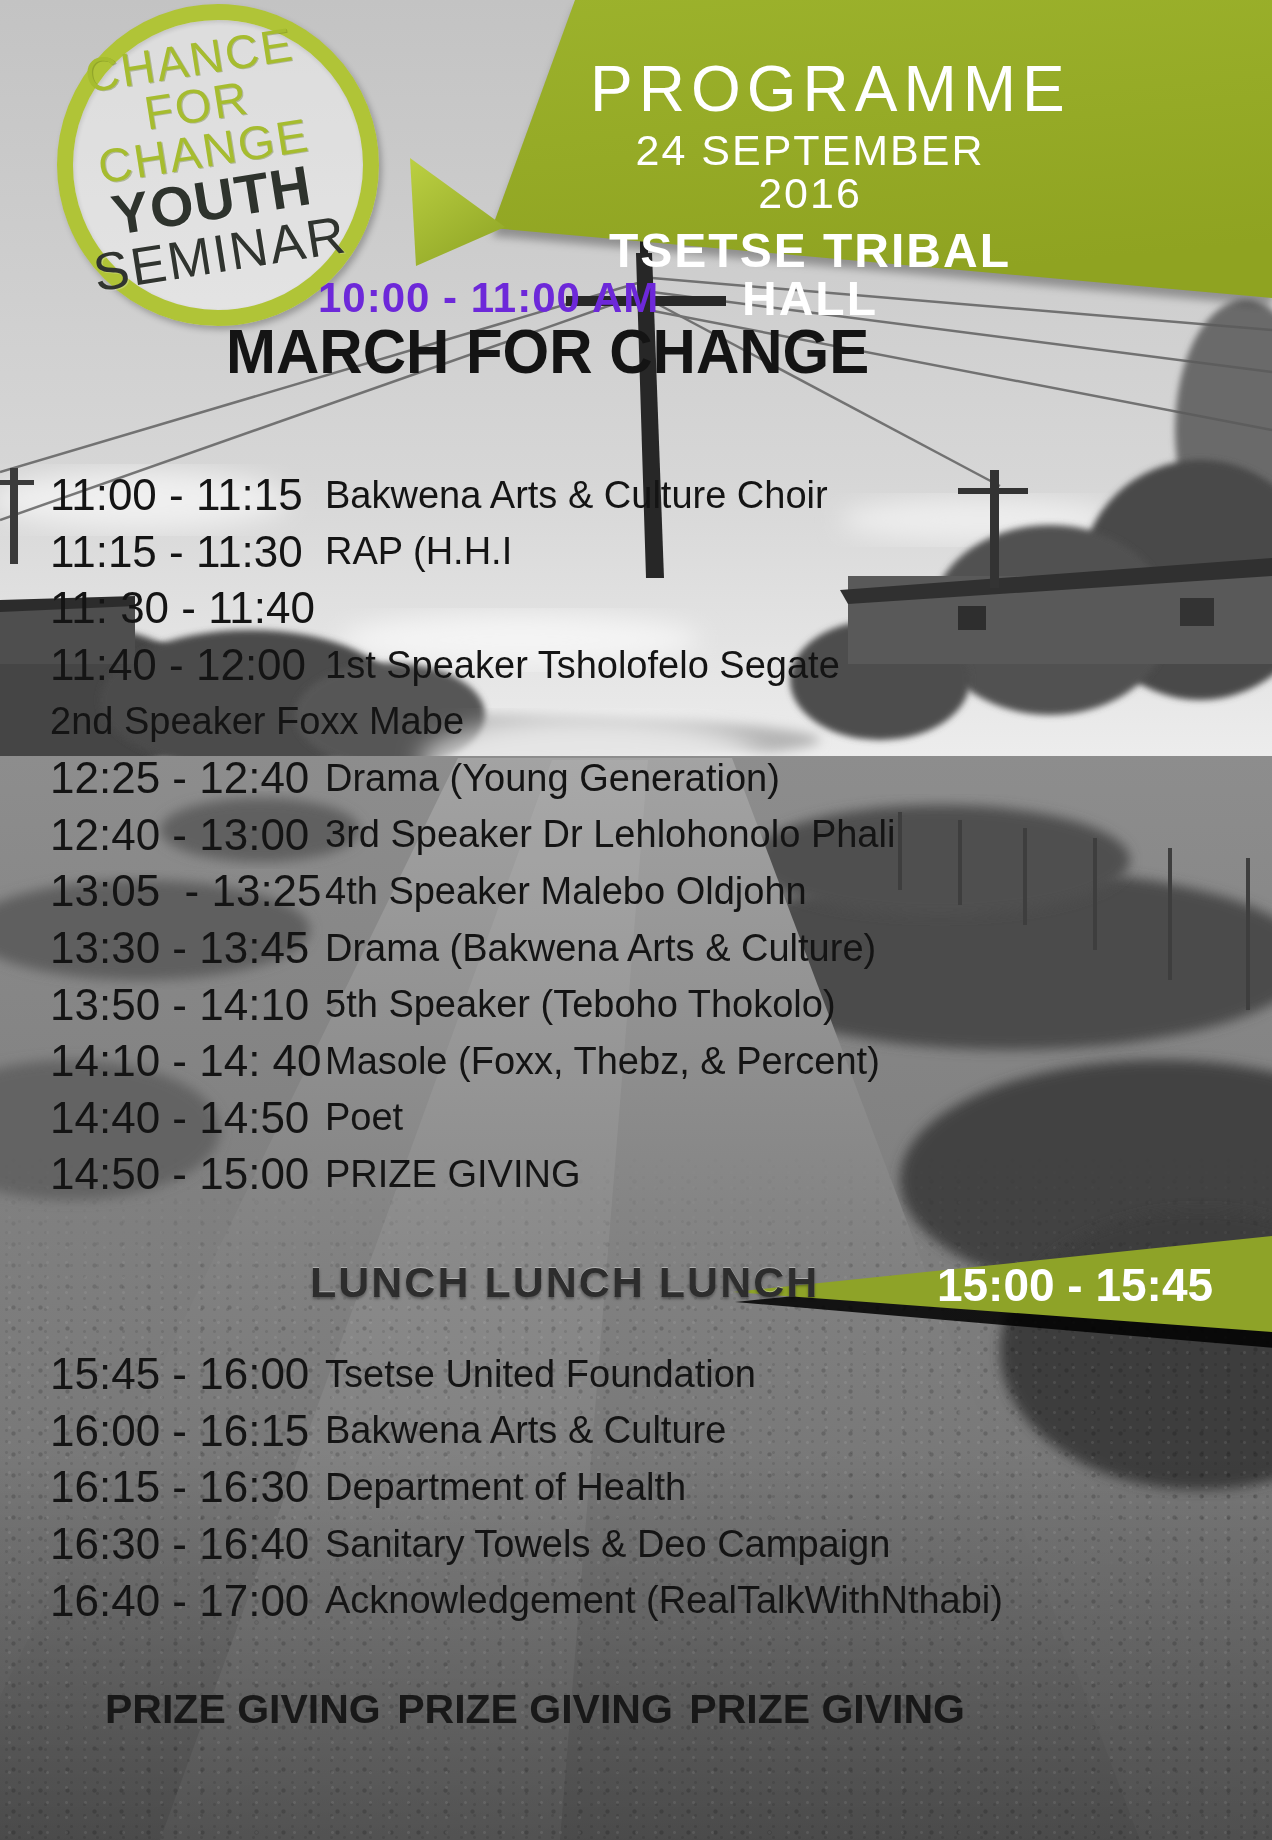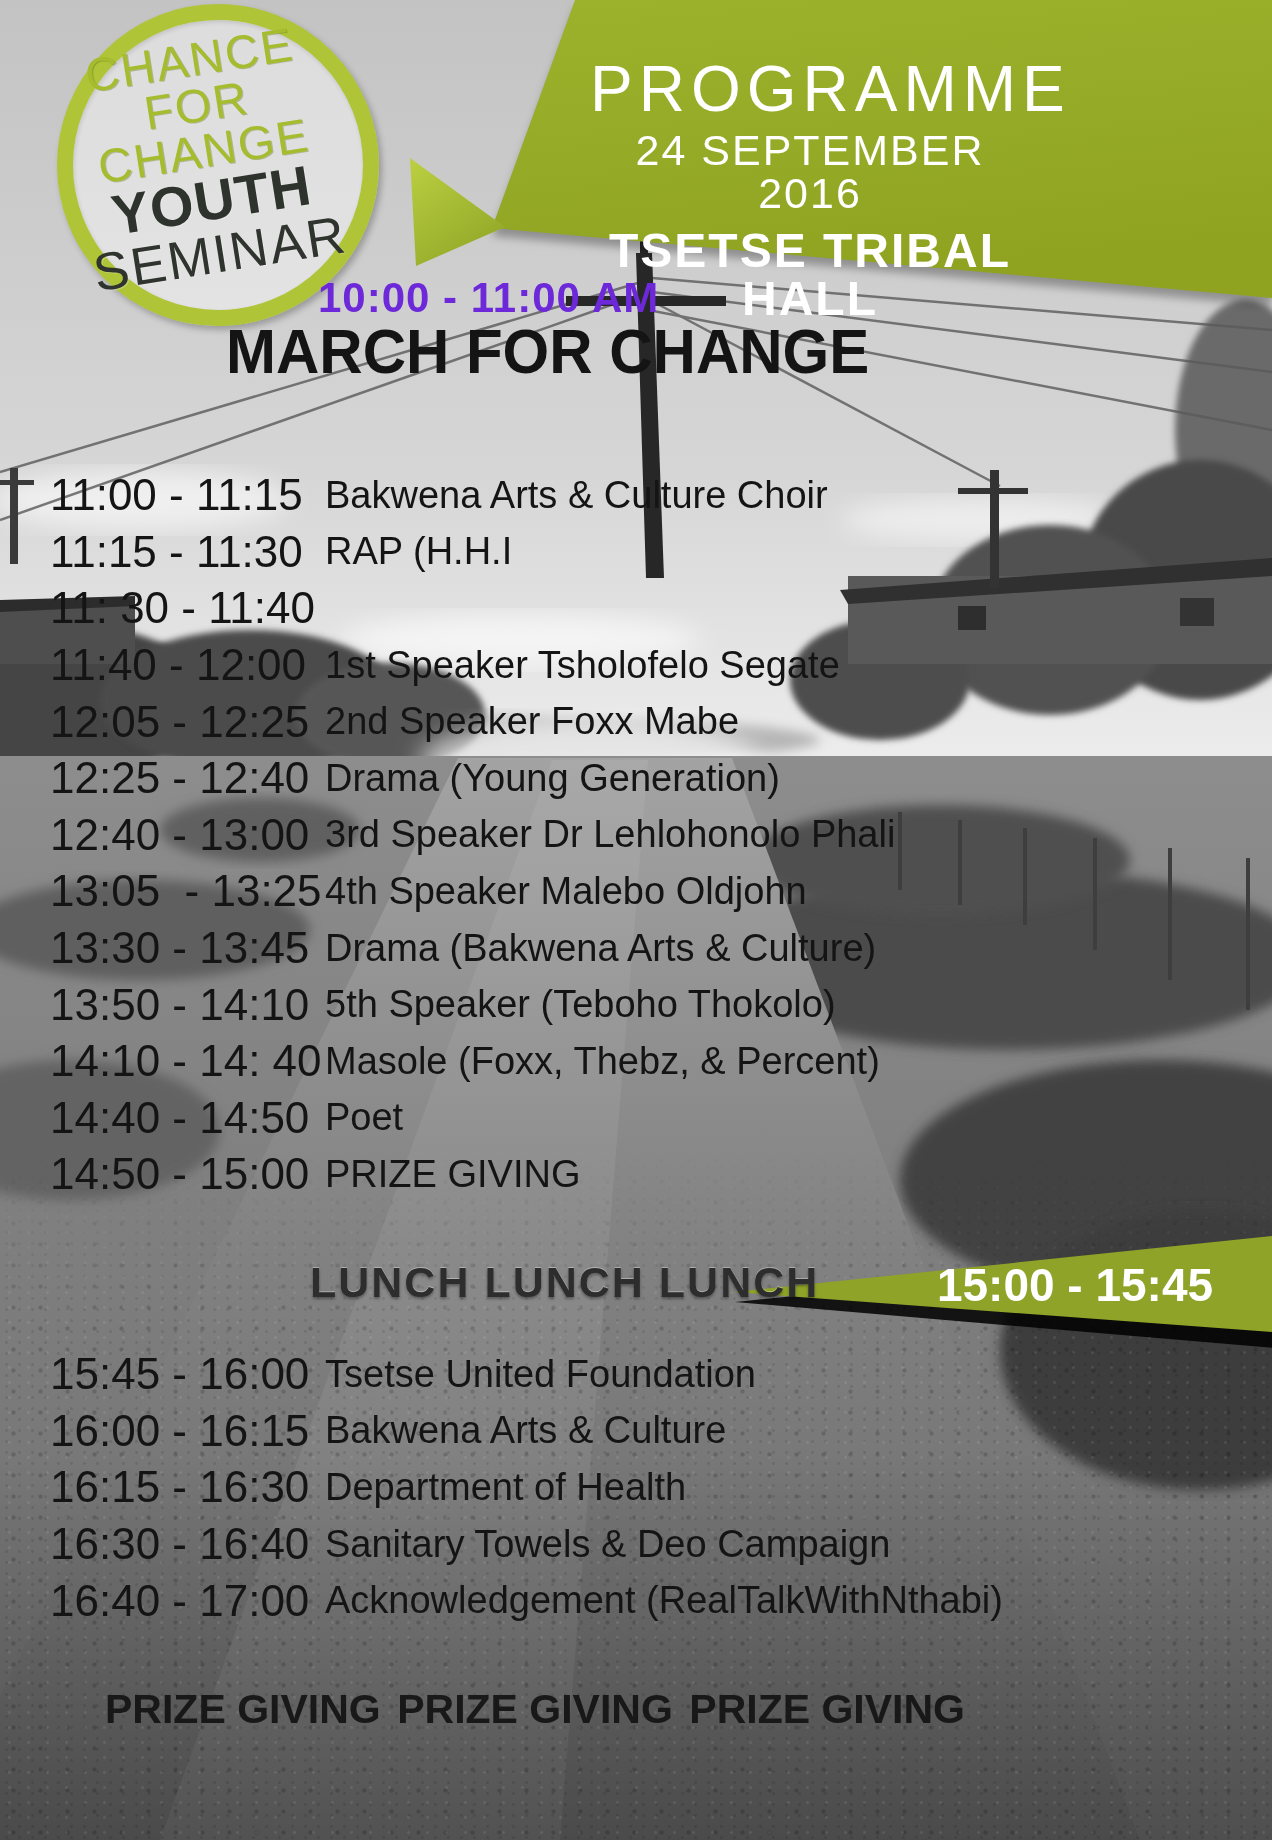--- a/index.html
+++ b/index.html
@@ -192,21 +192,21 @@
 </div>
 
 <div class="abs s1-time">10:00 - 11:00 AM</div>
 <div class="abs s1-title">MARCH FOR CHANGE</div>
 
 <div id="sched-am" class="abs sched">
     <div class="row"><span class="time">11:00 - 11:15</span><span class="desc"><span>Bakwena Arts &amp; Culture Choir</span></span></div>
     <div class="row"><span class="time">11:15 - 11:30</span><span class="desc"><span>RAP (H.H.I</span></span></div>
     <div class="row"><span class="time">11: 30 - 11:40</span></div>
     <div class="row"><span class="time">11:40 - 12:00</span><span class="desc"><span>1st Speaker </span><b>Tsholofelo Segate</b></span></div>
-    <div class="row"><span class="time">12:05 - 12:25</span><span class="desc"><span>2nd Speaker </span><b>Foxx Mabe</b></span></div>
+    <div class="row"><span class="desc"><span>2nd Speaker </span><b>Foxx Mabe</b></span></div>
     <div class="row"><span class="time">12:25 - 12:40</span><span class="desc"><span>Drama (</span><b>Young Generation</b><span>)</span></span></div>
     <div class="row"><span class="time">12:40 - 13:00</span><span class="desc"><span>3rd Speaker </span><b>Dr Lehlohonolo Phali</b></span></div>
     <div class="row"><span class="time">13:05  - 13:25</span><span class="desc"><span>4th Speaker </span><b>Malebo Oldjohn</b></span></div>
     <div class="row"><span class="time">13:30 - 13:45</span><span class="desc"><span>Drama (</span><b>Bakwena Arts &amp; Culture</b><span>)</span></span></div>
     <div class="row"><span class="time">13:50 - 14:10</span><span class="desc"><span>5th Speaker (</span><b>Teboho Thokolo</b><span>)</span></span></div>
     <div class="row"><span class="time">14:10 - 14: 40</span><span class="desc"><span>Masole (</span><b>Foxx</b><span>, </span><b>Thebz</b><span>, &amp; </span><b>Percent</b><span>)</span></span></div>
     <div class="row"><span class="time">14:40 - 14:50</span><span class="desc"><span>Poet</span></span></div>
     <div class="row"><span class="time">14:50 - 15:00</span><span class="desc"><b>PRIZE GIVING</b></span></div>
   </div>
 

